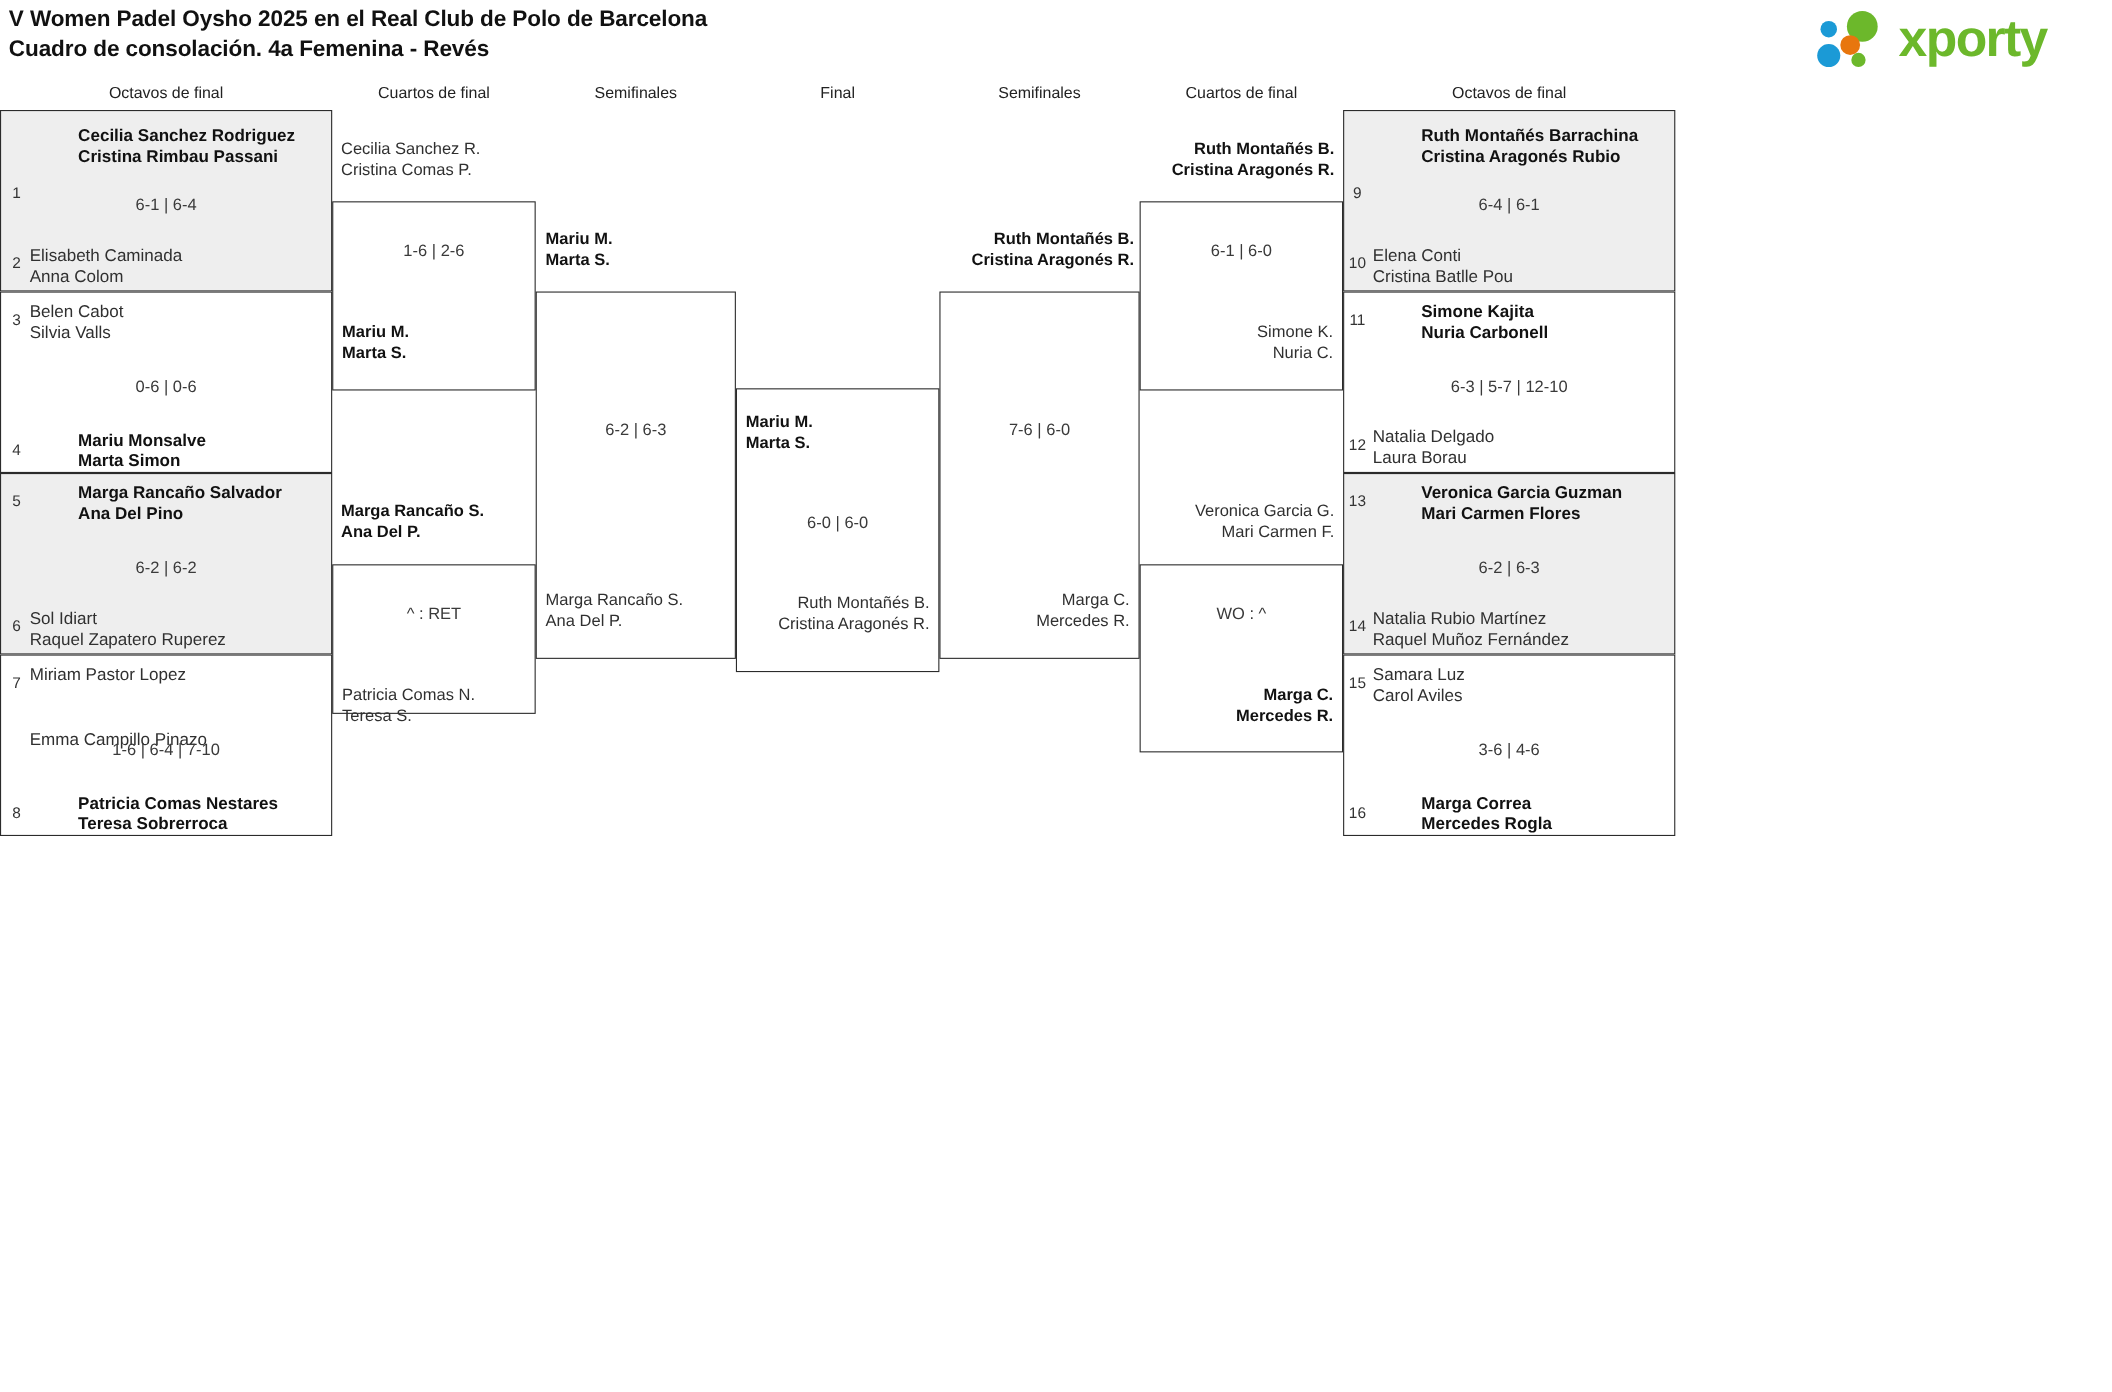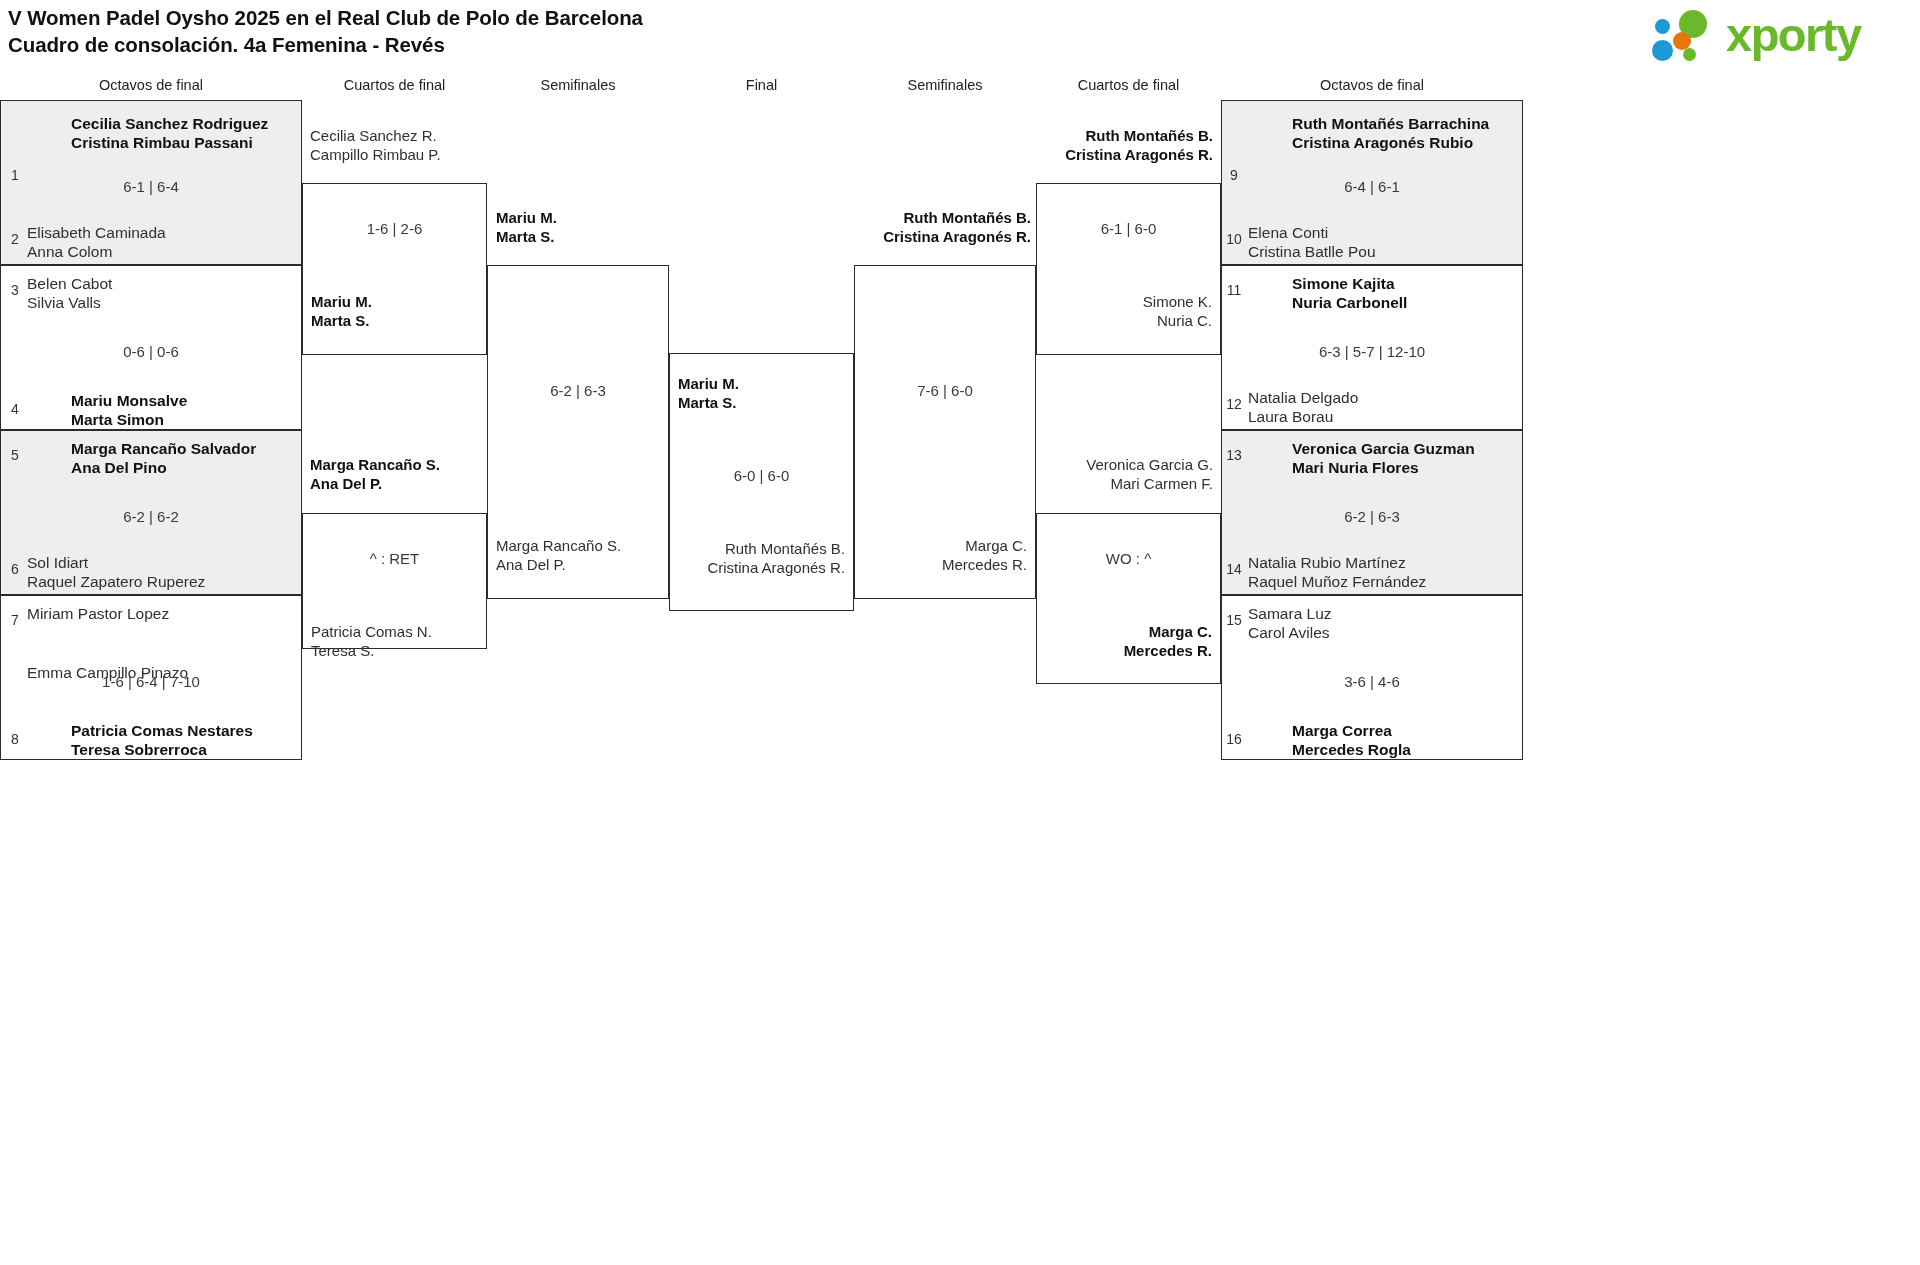--- a/index.html
+++ b/index.html
@@ -179,21 +179,21 @@
     <div class="seed" style="left:2px; top:16px;">7</div>
     <div class="team" style="left:26px; top:8px;">Miriam Pastor Lopez</div>
     <div class="team" style="left:26px; top:27px;margin-top:40px;">Emma Campillo Pinazo</div>
     <div class="score" style="left:0px; top:77px; width:300px;">1-6 | 6-4 | 7-10</div>
     <div class="seed" style="left:2px; top:135px;">8</div>
     <div class="team win" style="left:26px; top:125px;">Patricia Comas Nestares</div>
     <div class="team win" style="left:26px; top:144px;">Teresa Sobrerroca</div>
   </div>
 
   <div class="adv" style="left:310px; top:126px;">Cecilia Sanchez R.</div>
-  <div class="adv" style="left:310px; top:145px;">Campillo Rimbau P.</div>
+  <div class="adv" style="left:310px; top:145px;">Cristina Comas P.</div>
 
   <div class="box nofill" style="left:302px; top:183px; width:185px; height:172px;">
     <div class="score" style="left:0px; top:36px; width:183px;">1-6 | 2-6</div>
     <div class="adv win" style="left:8px; top:108px;">Mariu M.</div>
     <div class="adv win" style="left:8px; top:127px;">Marta S.</div>
   </div>
 
   <div class="adv win" style="left:310px; top:455px;">Marga Rancaño S.</div>
   <div class="adv win" style="left:310px; top:474px;">Ana Del P.</div>
 
@@ -263,21 +263,21 @@
     <div class="team win" style="left:26px; top:27px;">Nuria Carbonell</div>
     <div class="score" style="left:0px; top:77px; width:300px;">6-3 | 5-7 | 12-10</div>
     <div class="seed" style="left:0px; top:130px;">12</div>
     <div class="team" style="left:26px; top:122px;">Natalia Delgado</div>
     <div class="team" style="left:26px; top:141px;">Laura Borau</div>
   </div>
 
   <div class="r1 shaded" style="left:1221px; top:430px; width:302px; height:165px;">
     <div class="seed" style="left:0px; top:16px;">13</div>
     <div class="team win" style="left:26px; top:8px;">Veronica Garcia Guzman</div>
-    <div class="team win" style="left:26px; top:27px;">Mari Nuria Flores</div>
+    <div class="team win" style="left:26px; top:27px;">Mari Carmen Flores</div>
     <div class="score" style="left:0px; top:77px; width:300px;">6-2 | 6-3</div>
     <div class="seed" style="left:0px; top:130px;">14</div>
     <div class="team" style="left:26px; top:122px;">Natalia Rubio Martínez</div>
     <div class="team" style="left:26px; top:141px;">Raquel Muñoz Fernández</div>
   </div>
 
   <div class="r1 plain" style="left:1221px; top:595px; width:302px; height:165px;">
     <div class="seed" style="left:0px; top:16px;">15</div>
     <div class="team" style="left:26px; top:8px;">Samara Luz</div>
     <div class="team" style="left:26px; top:27px;">Carol Aviles</div>

